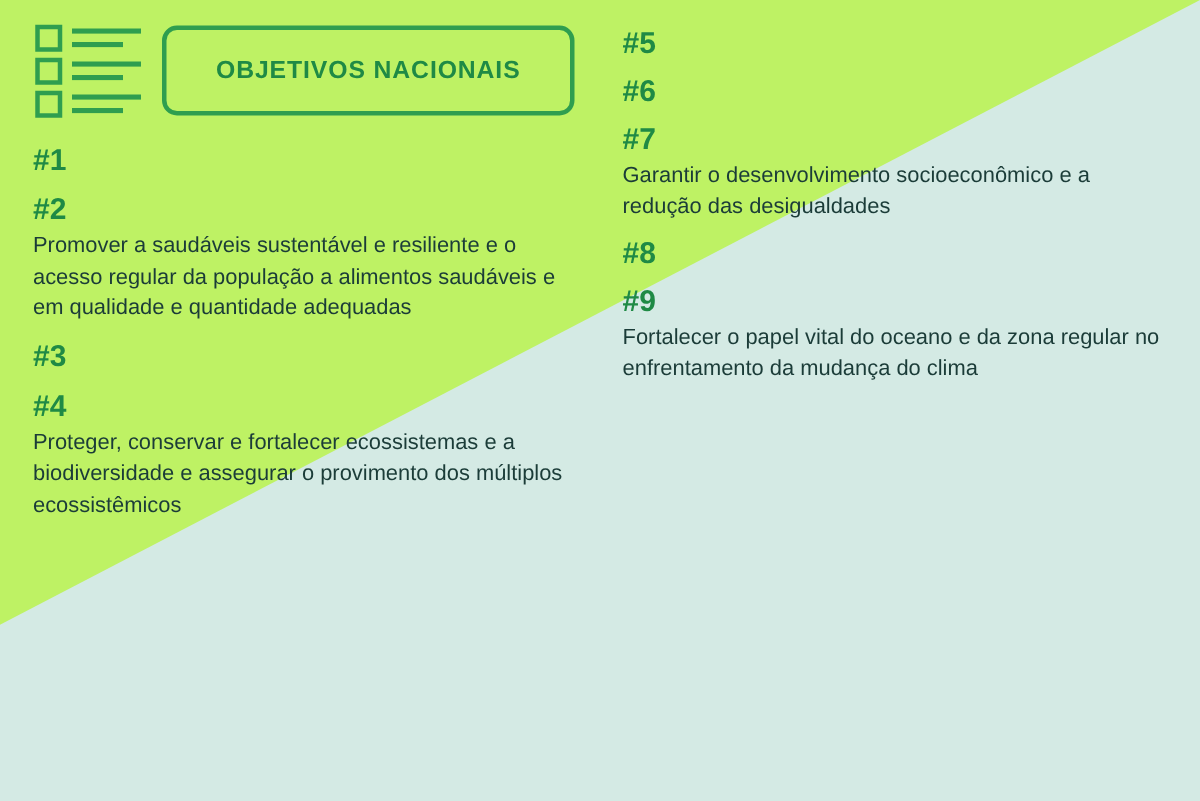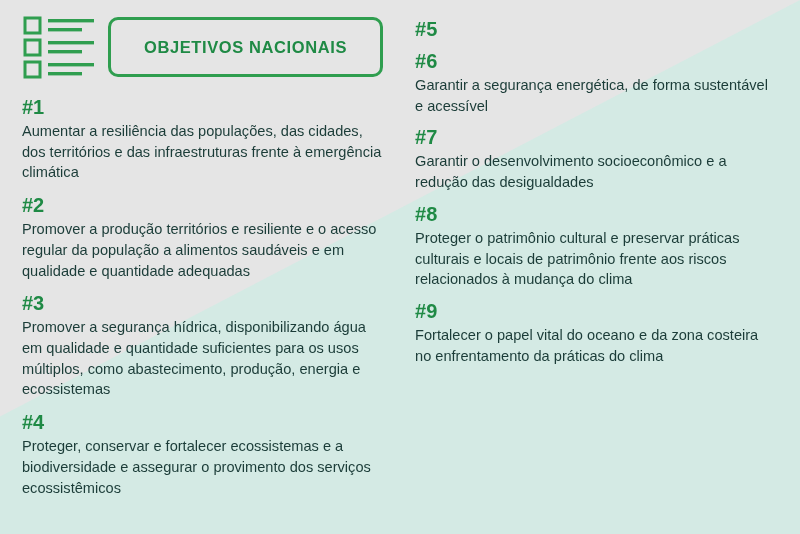--- a/index.html
+++ b/index.html
@@ -10,21 +10,21 @@
     width: 800px;
     height: 534px;
     overflow: hidden;
     font-family: "Liberation Sans", sans-serif;
     background: #ffffff;
   }
   .poster {
     position: relative;
     width: 800px;
     height: 534px;
-    background: #e5e5e5;
+    background: #bef264;
     overflow: hidden;
   }
   .wedge-light {
     position: absolute;
     left: 0;
     bottom: 0;
     width: 800px;
     height: 534px;
     background: #d4eae4;
     clip-path: polygon(0 78%, 100% 0, 100% 100%, 0 100%);
@@ -125,65 +125,61 @@
               <rect x="26" y="57" width="34" height="3.4" fill="#2f9e4f"></rect>
             </svg>
           </div>
           <div class="title-box">
             <div class="title-text">OBJETIVOS NACIONAIS</div>
           </div>
         </div>
 
         <div class="item">
           <div class="item-num">#1</div>
-          <div class="item-text">Aumentar a resiliência das populações, das cidades, dos territórios e das infraestruturas frente à emergência climática</div>
         </div>
 
         <div class="item">
           <div class="item-num">#2</div>
-          <div class="item-text">Promover a produção territórios e resiliente e o acesso regular da população a alimentos saudáveis e em qualidade e quantidade adequadas</div>
+          <div class="item-text">Promover a saudáveis sustentável e resiliente e o acesso regular da população a alimentos saudáveis e em qualidade e quantidade adequadas</div>
         </div>
 
         <div class="item">
           <div class="item-num">#3</div>
-          <div class="item-text">Promover a segurança hídrica, disponibilizando água em qualidade e quantidade suficientes para os usos múltiplos, como abastecimento, produção, energia e ecossistemas</div>
         </div>
 
         <div class="item">
           <div class="item-num">#4</div>
-          <div class="item-text">Proteger, conservar e fortalecer ecossistemas e a biodiversidade e assegurar o provimento dos serviços ecossistêmicos</div>
+          <div class="item-text">Proteger, conservar e fortalecer ecossistemas e a biodiversidade e assegurar o provimento dos múltiplos ecossistêmicos</div>
         </div>
 
       </div>
 
       <div class="col col-right">
 
         <div class="right-top-spacer"></div>
 
         <div class="item">
           <div class="item-num">#5</div>
         </div>
 
         <div class="item">
           <div class="item-num">#6</div>
-          <div class="item-text">Garantir a segurança energética, de forma sustentável e acessível</div>
         </div>
 
         <div class="item">
           <div class="item-num">#7</div>
           <div class="item-text">Garantir o desenvolvimento socioeconômico e a redução das desigualdades</div>
         </div>
 
         <div class="item">
           <div class="item-num">#8</div>
-          <div class="item-text">Proteger o patrimônio cultural e preservar práticas culturais e locais de patrimônio frente aos riscos relacionados à mudança do clima</div>
         </div>
 
         <div class="item">
           <div class="item-num">#9</div>
-          <div class="item-text">Fortalecer o papel vital do oceano e da zona costeira no enfrentamento da práticas do clima</div>
+          <div class="item-text">Fortalecer o papel vital do oceano e da zona regular no enfrentamento da mudança do clima</div>
         </div>
 
       </div>
 
     </div>
   </div>
 </div>
 
 </body></html>

